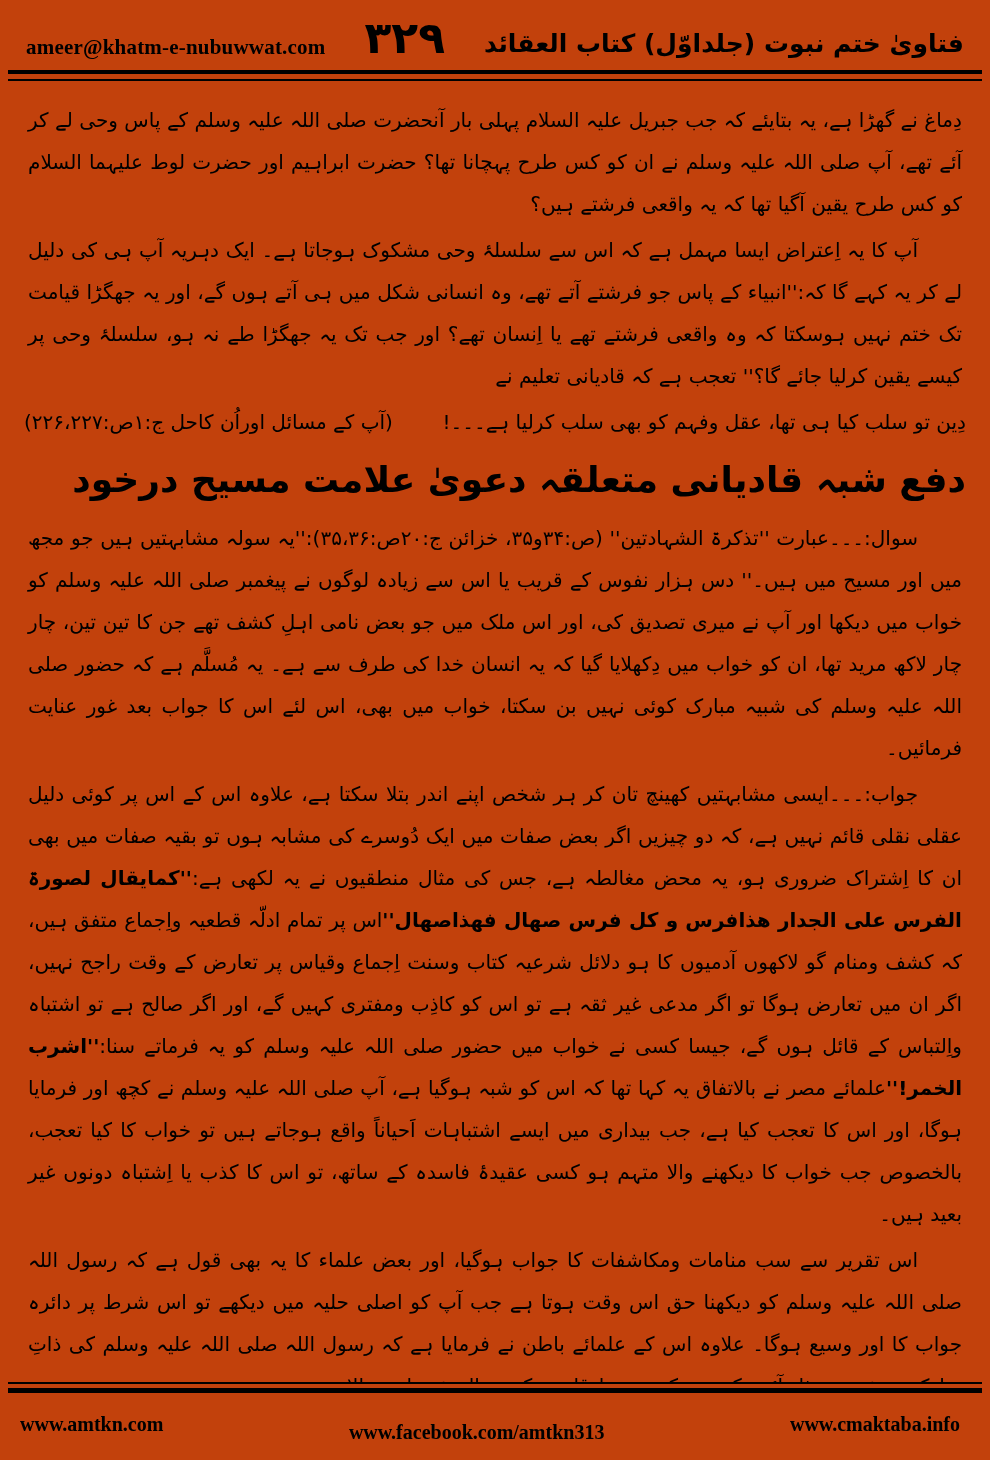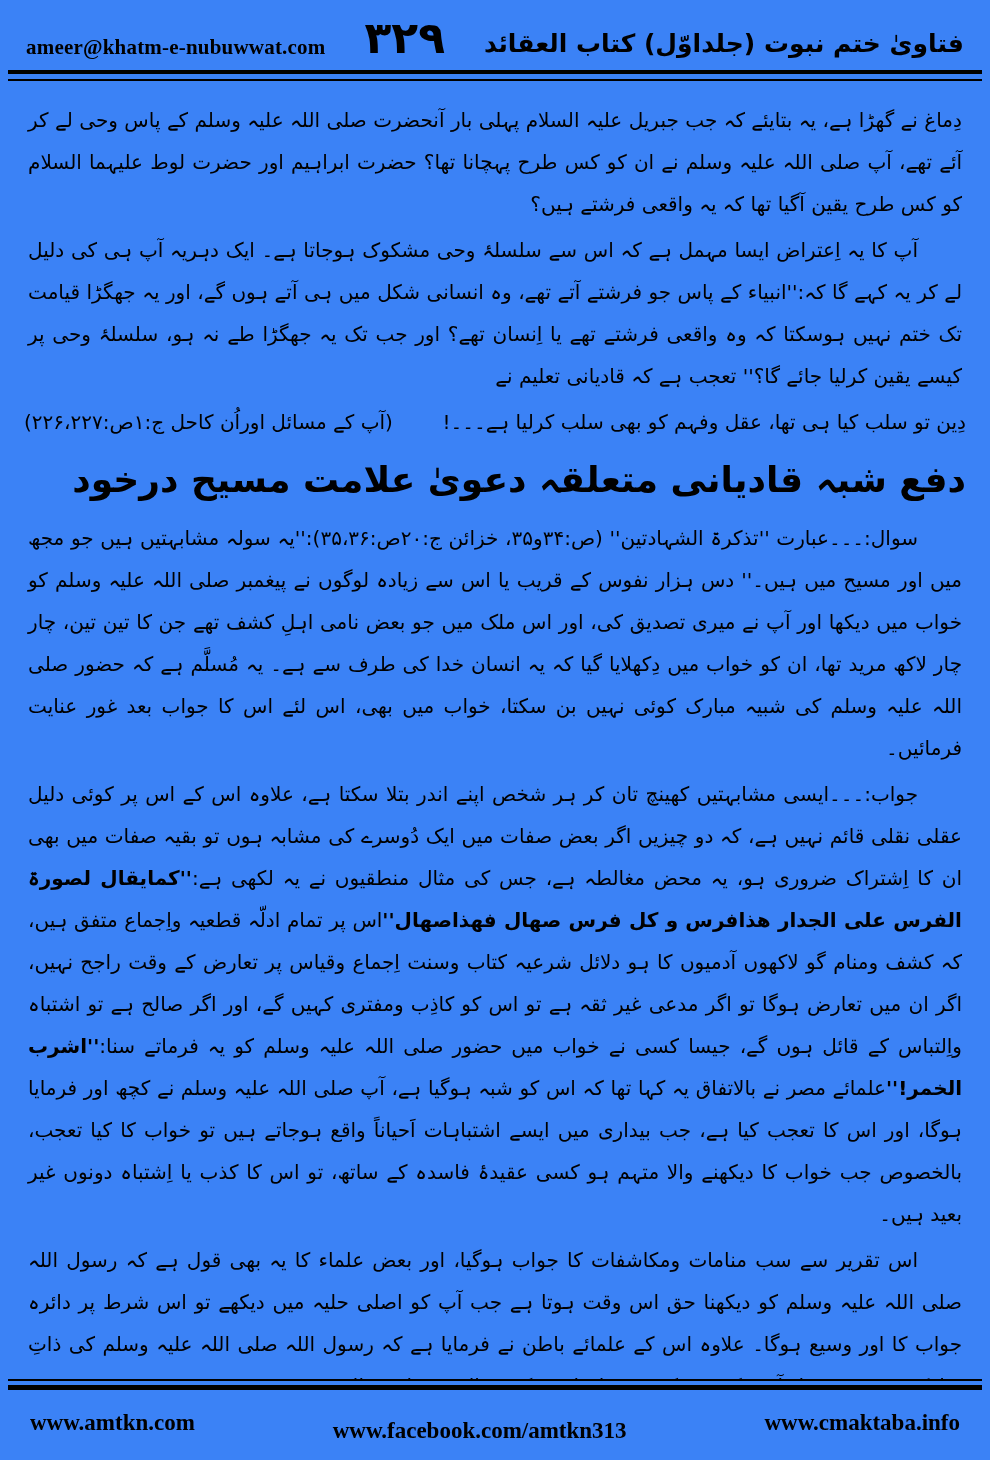--- a/index.html
+++ b/index.html
@@ -1,19 +1,19 @@
 <!DOCTYPE html>
 <html lang="ur"><head>
 <meta charset="utf-8">
 <style>
   html, body { margin: 0; padding: 0; background: #ffffff; }
   .page {
     width: 990px;
     height: 1460px;
-    background: #3b82f6;
+    background: #c2410c;
     color: #000000;
     box-sizing: border-box;
     display: flex;
     flex-direction: column;
     font-family: "DejaVu Sans", sans-serif;
     overflow: hidden;
   }
   
   .header {
     display: flex;
@@ -76,24 +76,24 @@
   .double-rule-bottom {
     margin: 0 8px;
     height: 4px;
     border-top: 2px solid #000;
     border-bottom: 5px solid #000;
   }
   .footer-row {
     display: flex;
     justify-content: space-between;
     align-items: center;
-    padding: 12px 30px 16px 30px;
+    padding: 12px 30px 16px 20px;
     font-family: "Liberation Serif", serif;
     font-weight: bold;
-    font-size: 23px;
+    font-size: 20px;
   }
   .footer-row .center-url { text-align: center; margin-top: 16px; }
   .footer-row .right-url { text-align: left; }
 </style>
 </head>
 <body>
 
 <div class="page">
 
   <div class="header">

